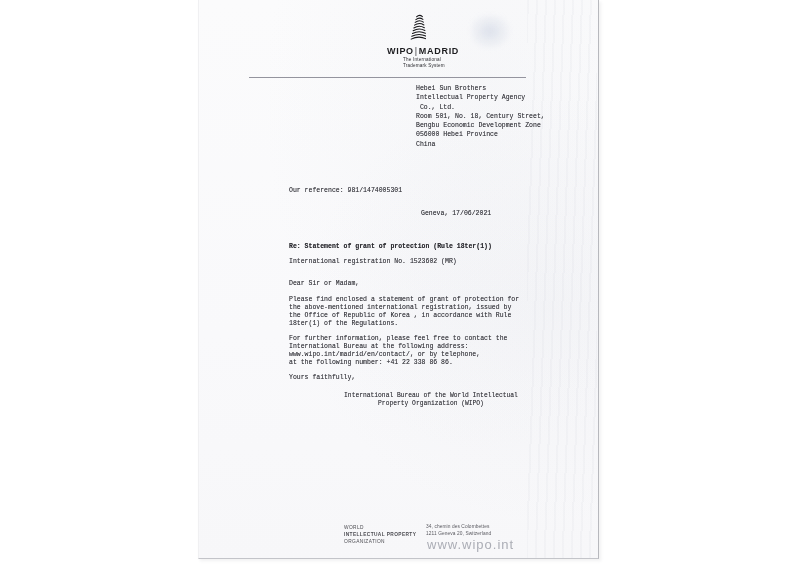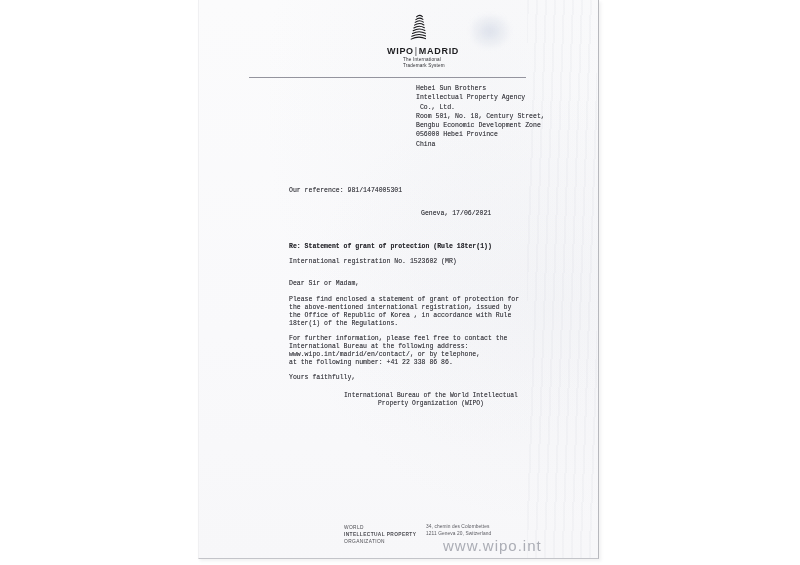--- a/index.html
+++ b/index.html
@@ -98,22 +98,22 @@
     font-size: 4.8px; line-height: 7px; letter-spacing: 0.4px;
     color: #4c4c52; white-space: nowrap;
   }
   .footer-org .bold { font-weight: bold; }
   .footer-address {
     position: absolute; left: 227px; top: 523px;
     font-size: 4.8px; line-height: 7.2px; letter-spacing: 0.1px;
     color: #5a5a60; white-space: nowrap;
   }
   .footer-site {
-    position: absolute; left: 244px; top: 537px;
-    font-size: 15px; letter-spacing: 1px; color: #abadb5;
+    position: absolute; left: 228px; top: 537px;
+    font-size: 13px; letter-spacing: 1px; color: #abadb5;
     white-space: nowrap;
   }
   .line { display: block; }
 </style>
 </head>
 <body>
 
 <div class="stage">
   <div class="page">
 

